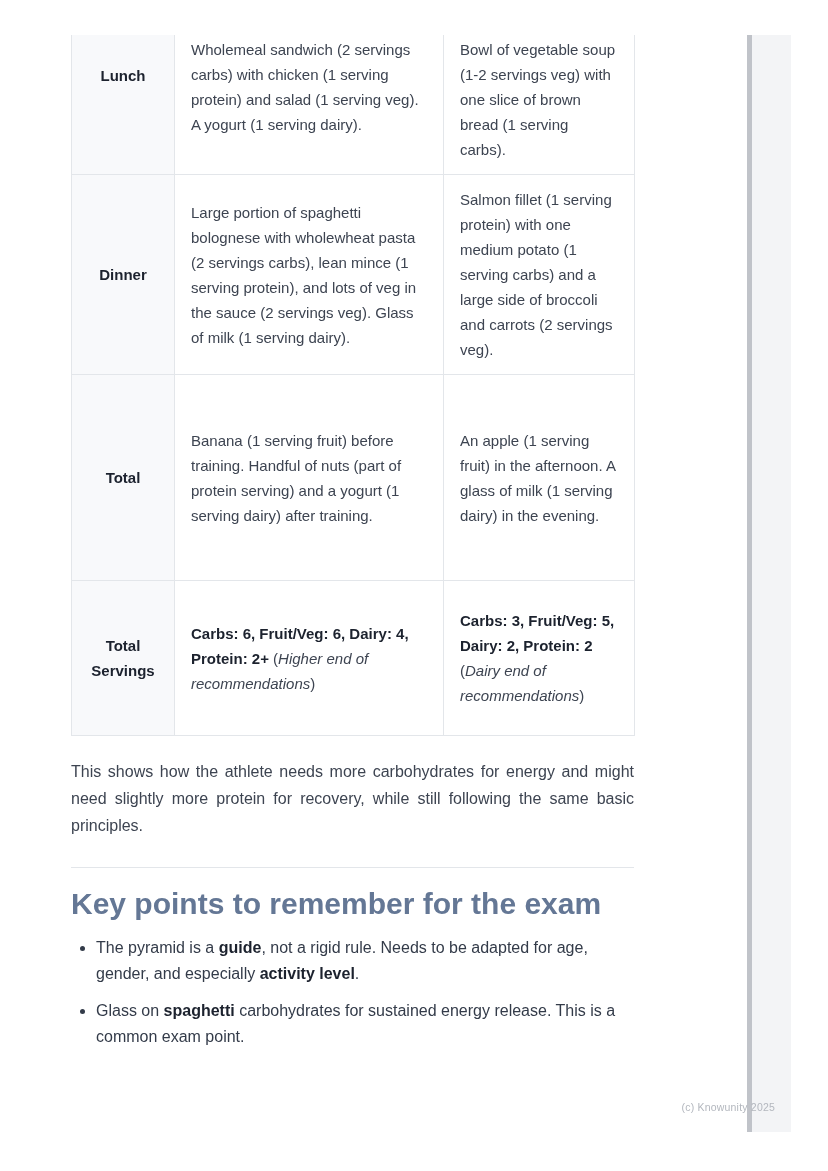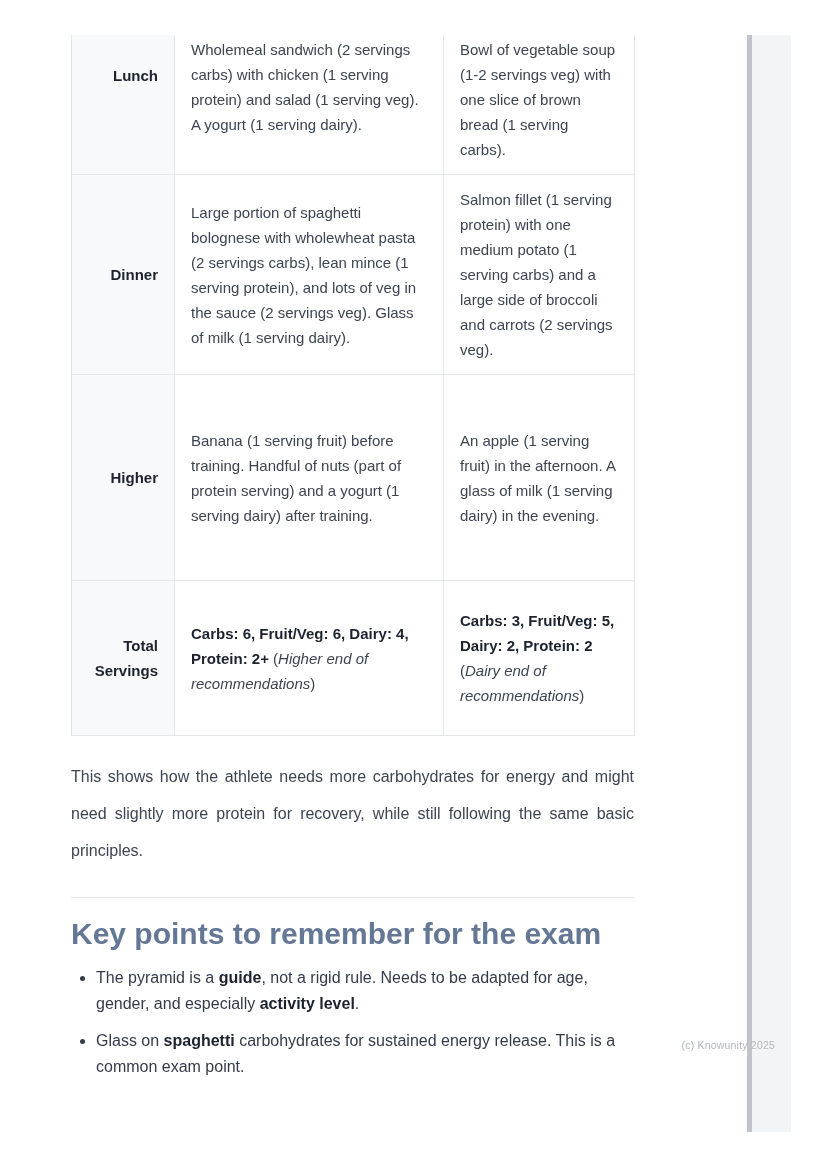--- a/index.html
+++ b/index.html
@@ -21,46 +21,46 @@
   table.meal-table{border-collapse:collapse;width:563px;table-layout:fixed;}
   col.c1{width:103px;} col.c2{width:269px;} col.c3{width:191px;}
   .meal-table th,.meal-table td{
     border:1px solid var(--border);
     vertical-align:middle;
     font-size:15px;line-height:25px;
   }
   .meal-table th{
     background:var(--label-bg);
     font-weight:bold;color:var(--text-strong);
-    text-align:right;padding:28px 16px;
+    text-align:center;padding:28px 16px;
   }
   .meal-table td{padding:12px 16px;color:var(--text);}
   .meal-table tr:nth-child(1){height:117px;}
   .meal-table tr:nth-child(2){height:154px;}
   .meal-table tr:nth-child(3){height:206px;}
   .meal-table tr:nth-child(4){height:155px;}
   .meal-table tr:nth-child(5){height:131px;}
   .meal-table tr:first-child th,.meal-table tr:first-child td{
     border-top:none;vertical-align:top;
   }
   .meal-table tr:first-child td{padding-top:2px;}
 
   .b{font-weight:bold;color:var(--text-strong);}
   .i{font-style:italic;}
 
-  .para{margin:22px 0 0;font-size:16px;line-height:37px;
+  .para{margin:22px 0 0;font-size:16px;line-height:27px;
         text-align:justify;color:var(--text);}
   .divider{border:none;border-top:1px solid var(--border);margin:28px 0 0;}
   .heading{margin:22px 0 0;font-size:30px;line-height:28px;
            font-weight:bold;color:var(--heading);}
   .bullets{margin:17px 0 0;padding:0 0 0 25px;list-style:disc;}
   .bullets li{font-size:16px;line-height:26px;color:#333b49;margin:8px 0 11px;}
   .bullets li::marker{color:#333b49;}
 
-  .footer{position:absolute;top:1039px;right:53px;font-size:10.5px;
+  .footer{position:absolute;top:1101px;right:53px;font-size:10.5px;
           color:#b3b7be;z-index:5;letter-spacing:.2px;}
   .next-strip{position:absolute;left:752px;top:35px;width:39px;height:1097px;
               background:#f3f4f6;z-index:1;}
   .edge-bar{position:absolute;left:747px;top:35px;width:5px;height:1097px;
             background:#c0c3c9;z-index:2;}
 </style>
 </head>
 <body>
 
 <div class="content">
@@ -79,21 +79,21 @@
     <td><span class="">Bowl of vegetable soup (1-2 servings veg) with one slice of brown bread (1 serving carbs).</span></td>
   </tr>
 
   <tr>
     <th>Dinner</th>
     <td><span class="">Large portion of spaghetti bolognese with wholewheat pasta (2 servings carbs), lean mince (1 serving protein), and lots of veg in the sauce (2 servings veg). Glass of milk (1 serving dairy).</span></td>
     <td><span class="">Salmon fillet (1 serving protein) with one medium potato (1 serving carbs) and a large side of broccoli and carrots (2 servings veg).</span></td>
   </tr>
 
   <tr>
-    <th>Higher</th>
+    <th>Total</th>
     <td><span class="">Banana (1 serving fruit) before training. Handful of nuts (part of protein serving) and a yogurt (1 serving dairy) after training.</span></td>
     <td><span class="">An apple (1 serving fruit) in the afternoon. A glass of milk (1 serving dairy) in the evening.</span></td>
   </tr>
 
   <tr>
     <th>Total Servings</th>
     <td><span class="b ">Carbs: 6, Fruit/Veg: 6, Dairy: 4, Protein: 2+</span><span class=""> (</span><span class="i">Higher end of recommendations</span><span class="">)</span></td>
     <td><span class="b ">Carbs: 3, Fruit/Veg: 5, Dairy: 2, Protein: 2</span><span class=""> (</span><span class="i">Dairy end of recommendations</span><span class="">)</span></td>
   </tr>
 </tbody>

